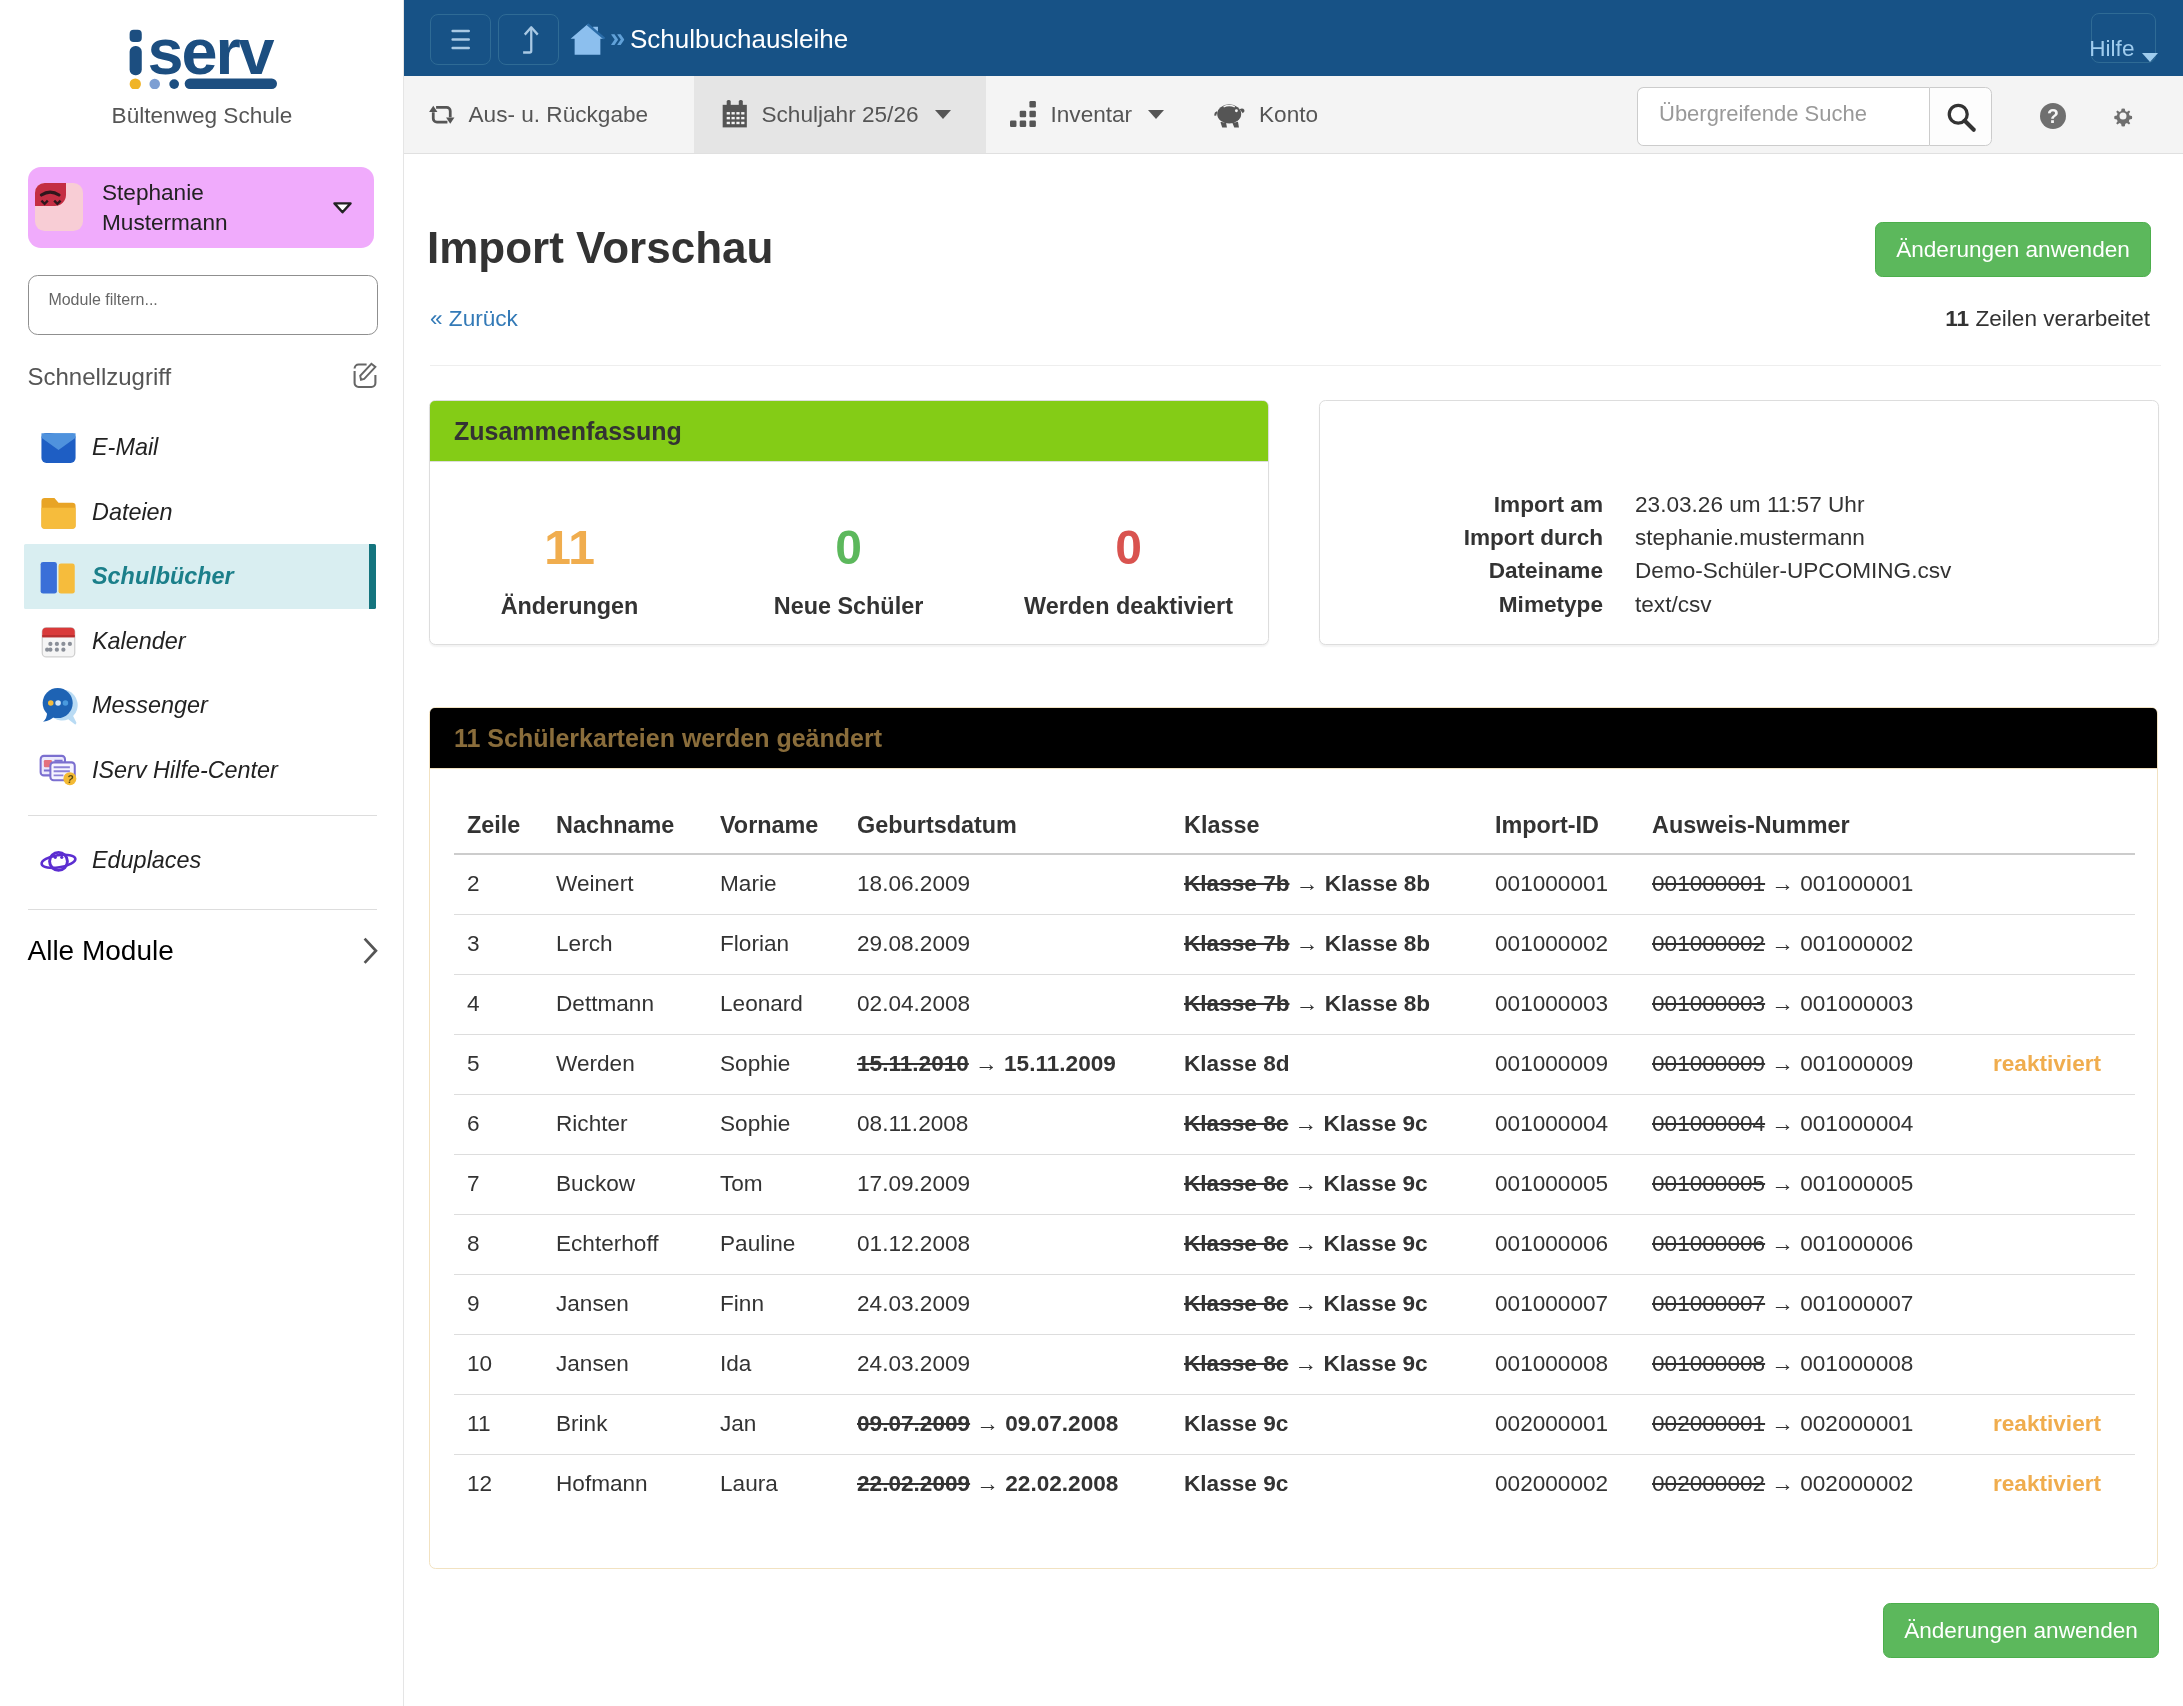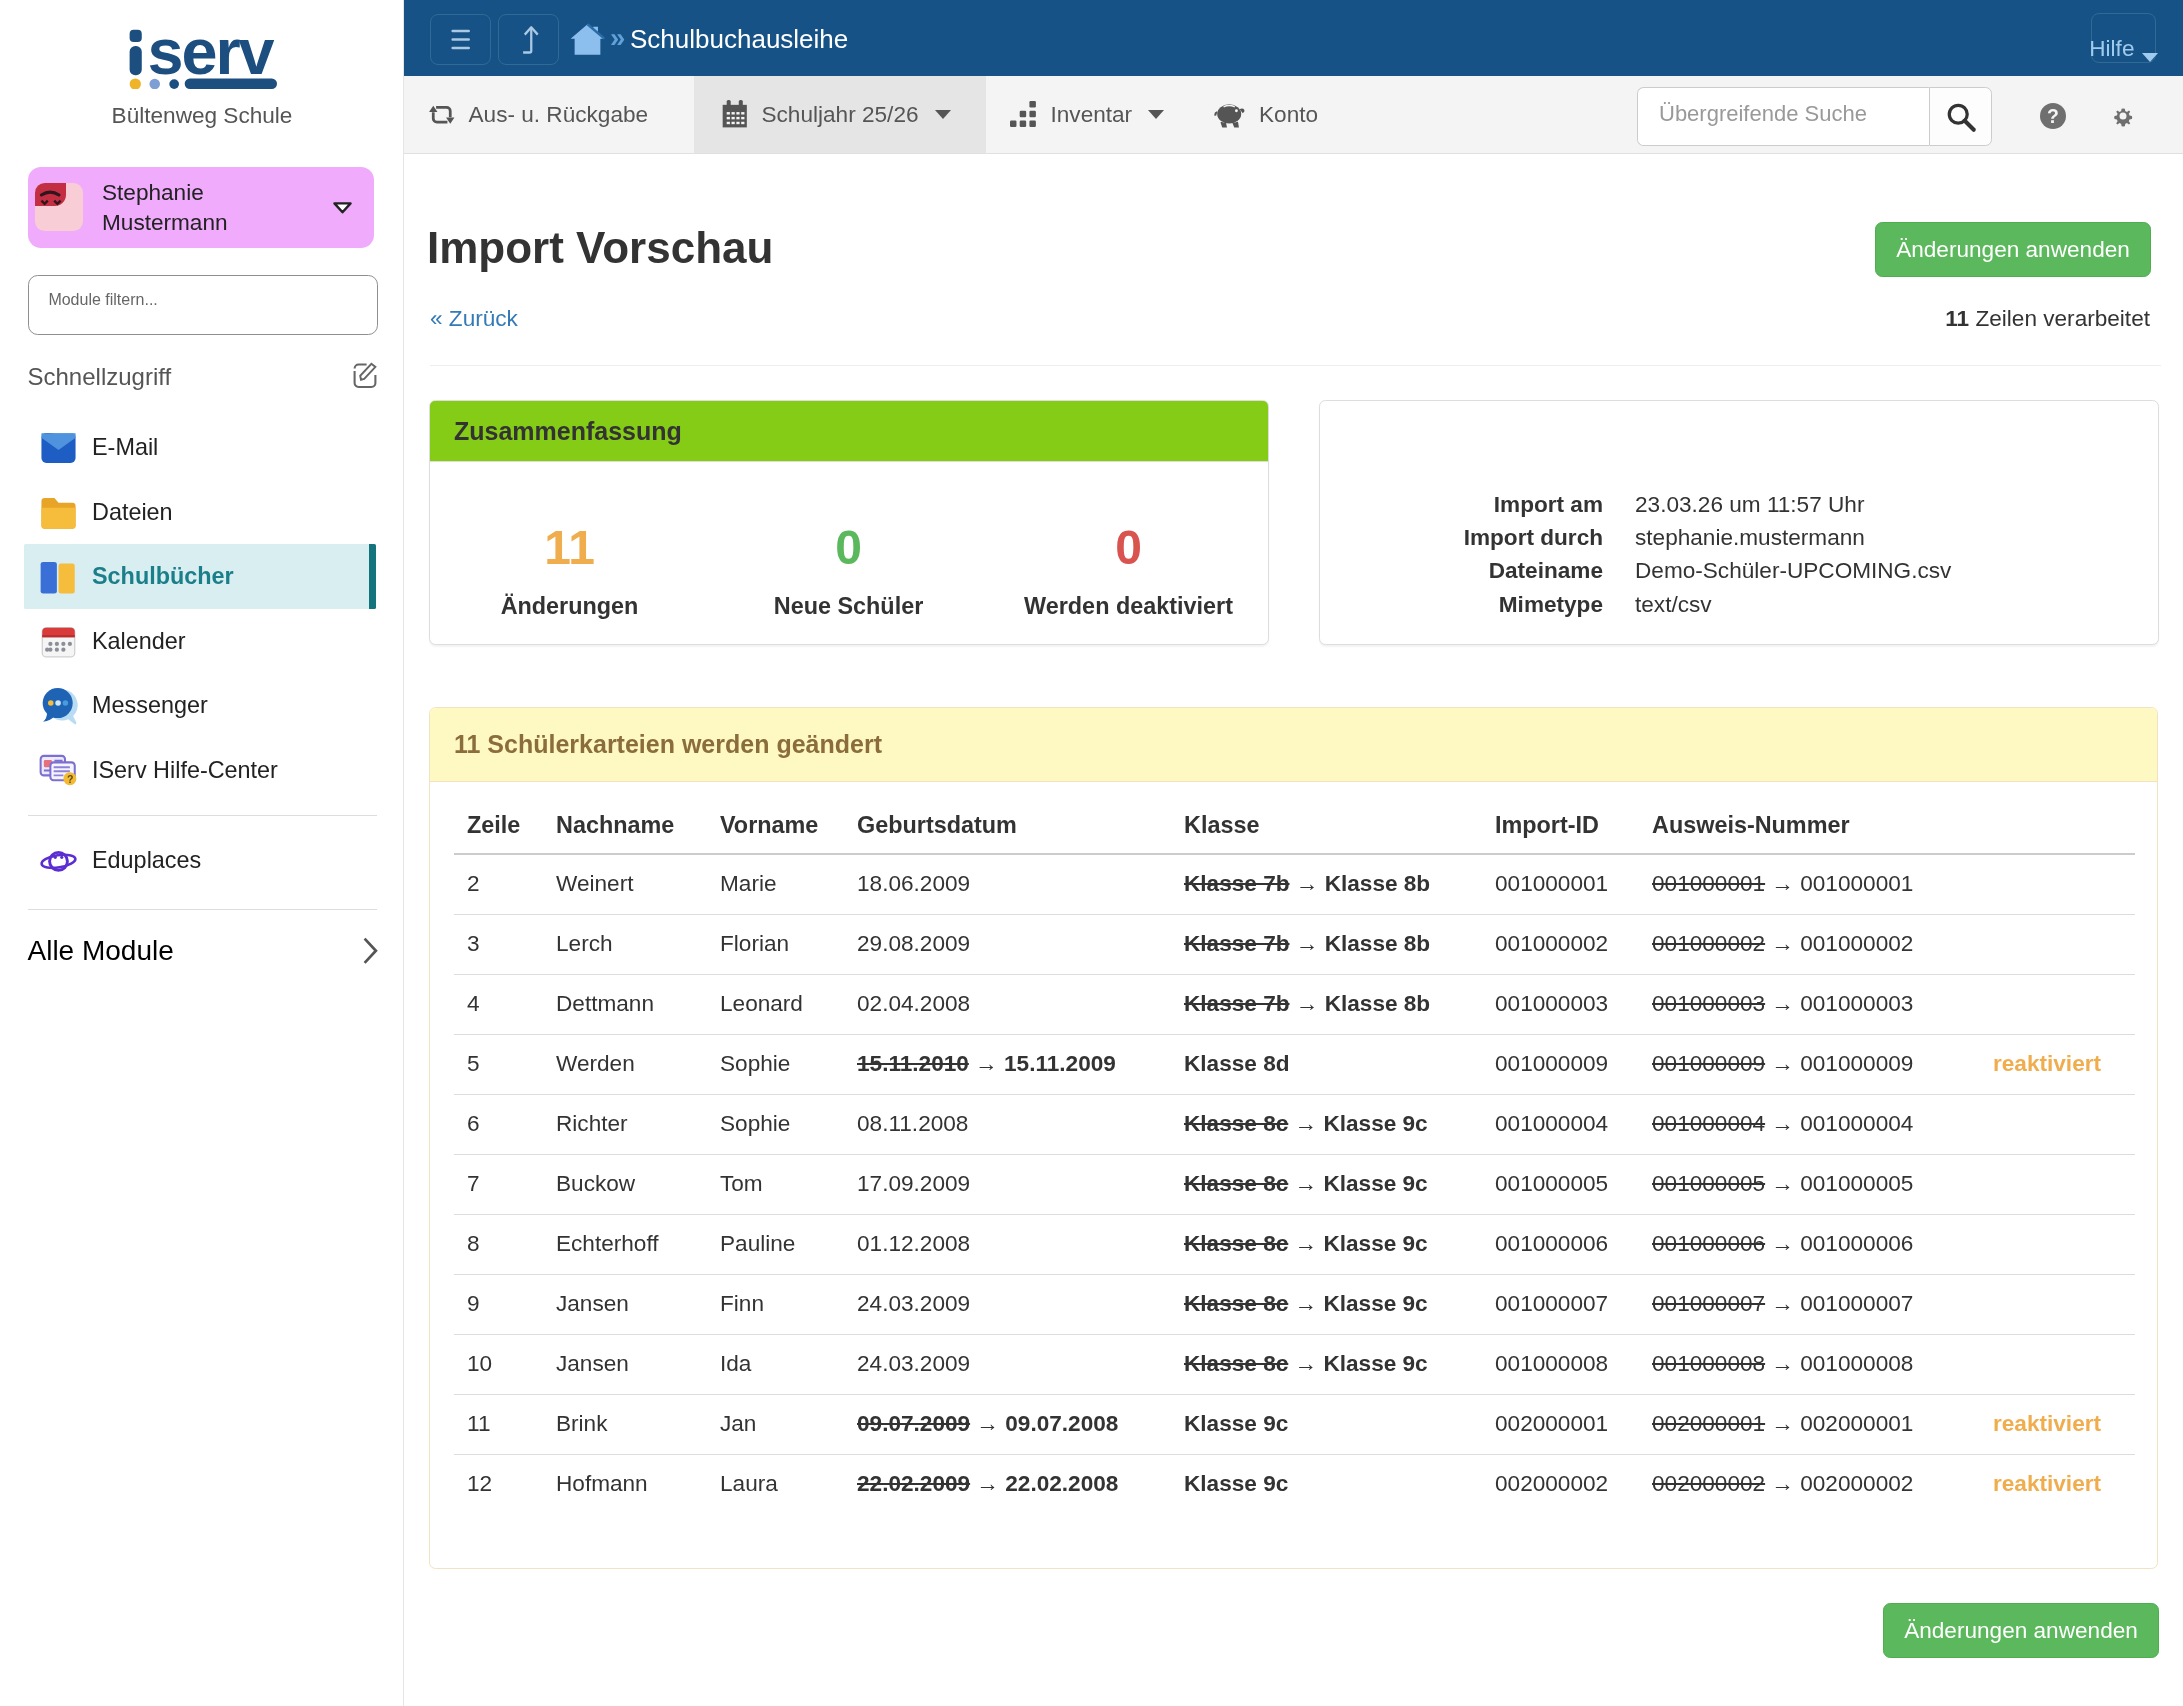--- a/index.html
+++ b/index.html
@@ -39,21 +39,21 @@
   #avatar { position:absolute; left:6.5px; top:16px; width:48px; height:48px;
     background:#f8cdd5; border-radius:9.7px; overflow:hidden; }
   #avhead { position:absolute; left:0; top:0; width:31.5px; height:23.4px;
     background:#c42e43; border-radius:0 0 11.3px 0; }
   #username { position:absolute; left:74px; top:10.5px; font-size:22.6px; color:#222; line-height:30px; }
   #ucaret { position:absolute; right:21px; top:34px; }
   #filterbox { position:absolute; left:28px; top:275px; width:350px; height:60px;
     border:1.6px solid #8f8f8f; border-radius:9.7px; }
   #filterbox span { position:absolute; left:19.4px; top:14.5px; color:#666; font-size:16px; }
   #quicklbl { position:absolute; left:27.5px; top:363px; color:#555; font-size:24px; }
-  .mrow { position:absolute; left:0; width:436px; height:65px; }
+  .mrow { position:absolute; left:0; width:436px; height:65px;font-style:italic; }
   .micon { position:absolute; left:39px; top:13px; width:39px; height:39px; }
   .mtext { position:absolute; left:92px; top:17px; font-size:23.4px; color:#222; line-height:31px; }
   #selrow { position:absolute; left:24px; top:544px; width:352px; height:65px;
     background:#d9eef1; border-right:7.3px solid #14747e; border-radius:1.6px; }
   .sdivider { position:absolute; left:27.5px; width:349px; border-top:1.6px solid #ddd; }
   #allemodule { position:absolute; left:27.5px; top:935px; color:#000000; font-size:28px; }
 
   
   #h1 { position:absolute; left:427px; top:223px; font-size:44px; font-weight:bold;
     color:#333; }
@@ -73,21 +73,21 @@
   .sumcol { position:absolute; top:0; width:279px; text-align:center; }
   .bignum { font-size:48px; font-weight:bold; line-height:48px; }
   .sumlbl { font-size:23.4px; font-weight:bold; margin-top:21px; color:#333; }
   .drow { position:absolute; left:0; width:836px; height:33px; line-height:33px; }
   .dt { position:absolute; left:0; width:283px; text-align:right; font-weight:bold; }
   .dd { position:absolute; left:315px; }
 
   
   #wpanel { position:absolute; left:429px; top:707px; width:1729px; height:862px;
     background:#fff; border:1.6px solid #f2e2c1; border-radius:6.5px; }
-  #whead { height:74px; background:#fef9c3; border-bottom:1.6px solid #f2e2c1;
+  #whead { height:61px; background:#000000; border-bottom:1.6px solid #f2e2c1;
     border-radius:4.8px 4.8px 0 0; display:flex; align-items:center; padding-left:24px;
     font-size:25px; font-weight:bold; color:#8a6d3b; }
   #wtable { position:absolute; left:24px; top:89px; width:1681px;
     border-collapse:collapse; table-layout:fixed; font-size:22.6px; color:#333; }
   #wtable th { text-align:left; vertical-align:middle; height:57px; padding:0 13px;
     border-bottom:2.4px solid #ccc; font-size:23.4px; }
   #wtable td { vertical-align:middle; height:60px; padding:0 13px; border-top:1.6px solid #ddd; }
   #wtable tr.first td { border-top:none; }
   .old { text-decoration:line-through; }
   b.old { text-decoration:line-through; }

